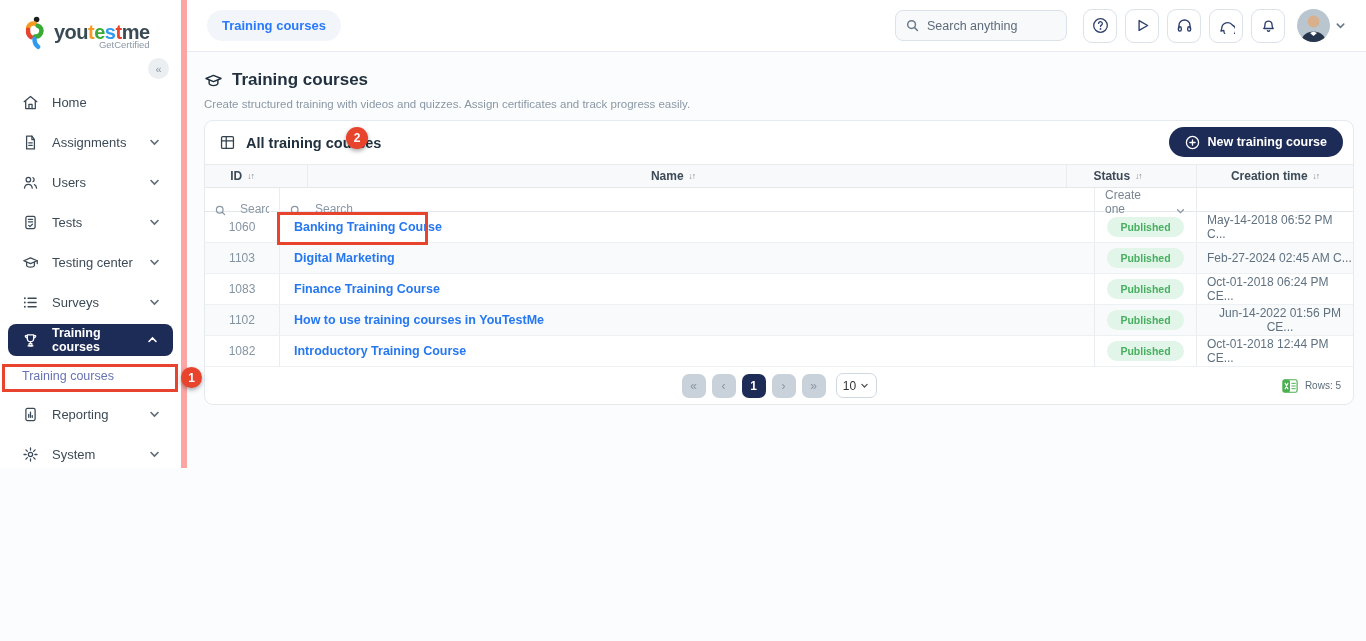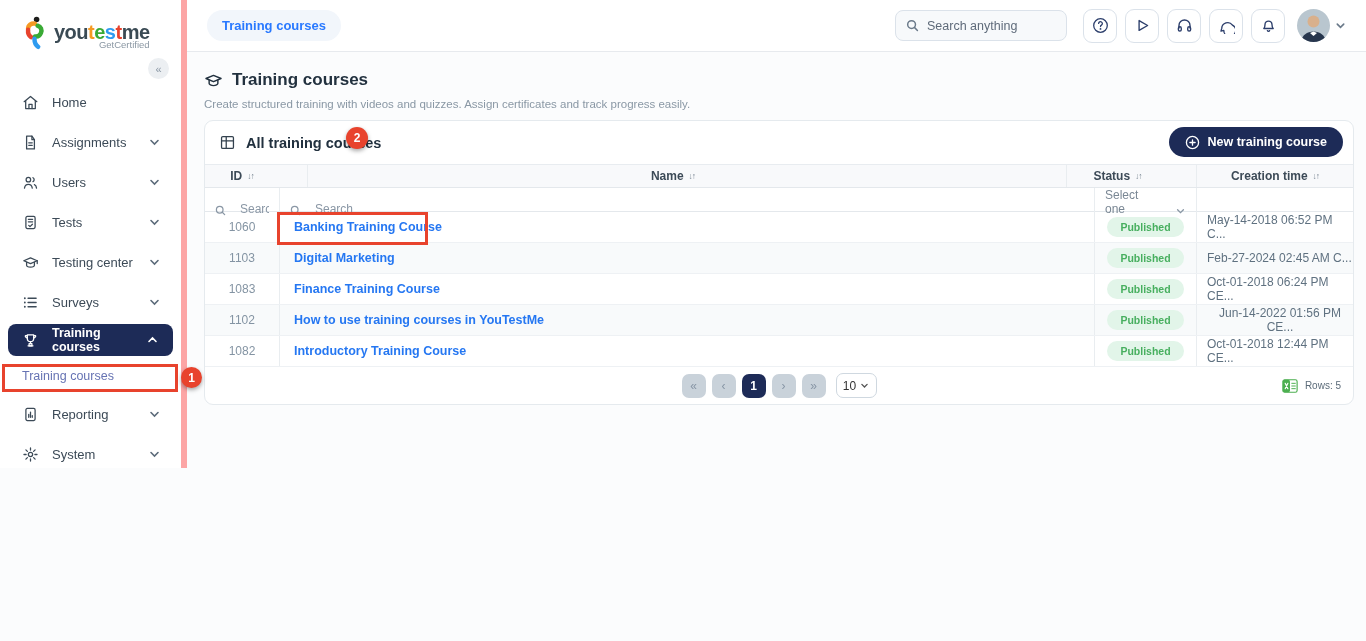--- a/index.html
+++ b/index.html
@@ -339,21 +339,21 @@
           <input type="text" placeholder="Search" style="">
         </div>
         <div class="fcell bl">
           <svg viewBox="0 0 14 14" fill="none" stroke="currentColor" stroke-width="1.6" stroke-linecap="round">
               <circle cx="6" cy="6" r="4.2"></circle>
               <path d="m9.3 9.3 3 3"></path>
             </svg>
           <input type="text" placeholder="Search" style="">
         </div>
         <div class="fcell bl fsel">
-          <span>Select one</span>
+          <span>Create one</span>
           <svg viewBox="0 0 12 12" fill="none" stroke="currentColor" stroke-width="1.6" stroke-linecap="round">
               <path d="M2.5 4.5 6 8l3.5-3.5"></path>
             </svg>
         </div>
         <div class="fcell bl"></div>
       </div>
 
       <div class="tr row">
         <div class="c-id">1060</div>
         <div class="c-name bl">

